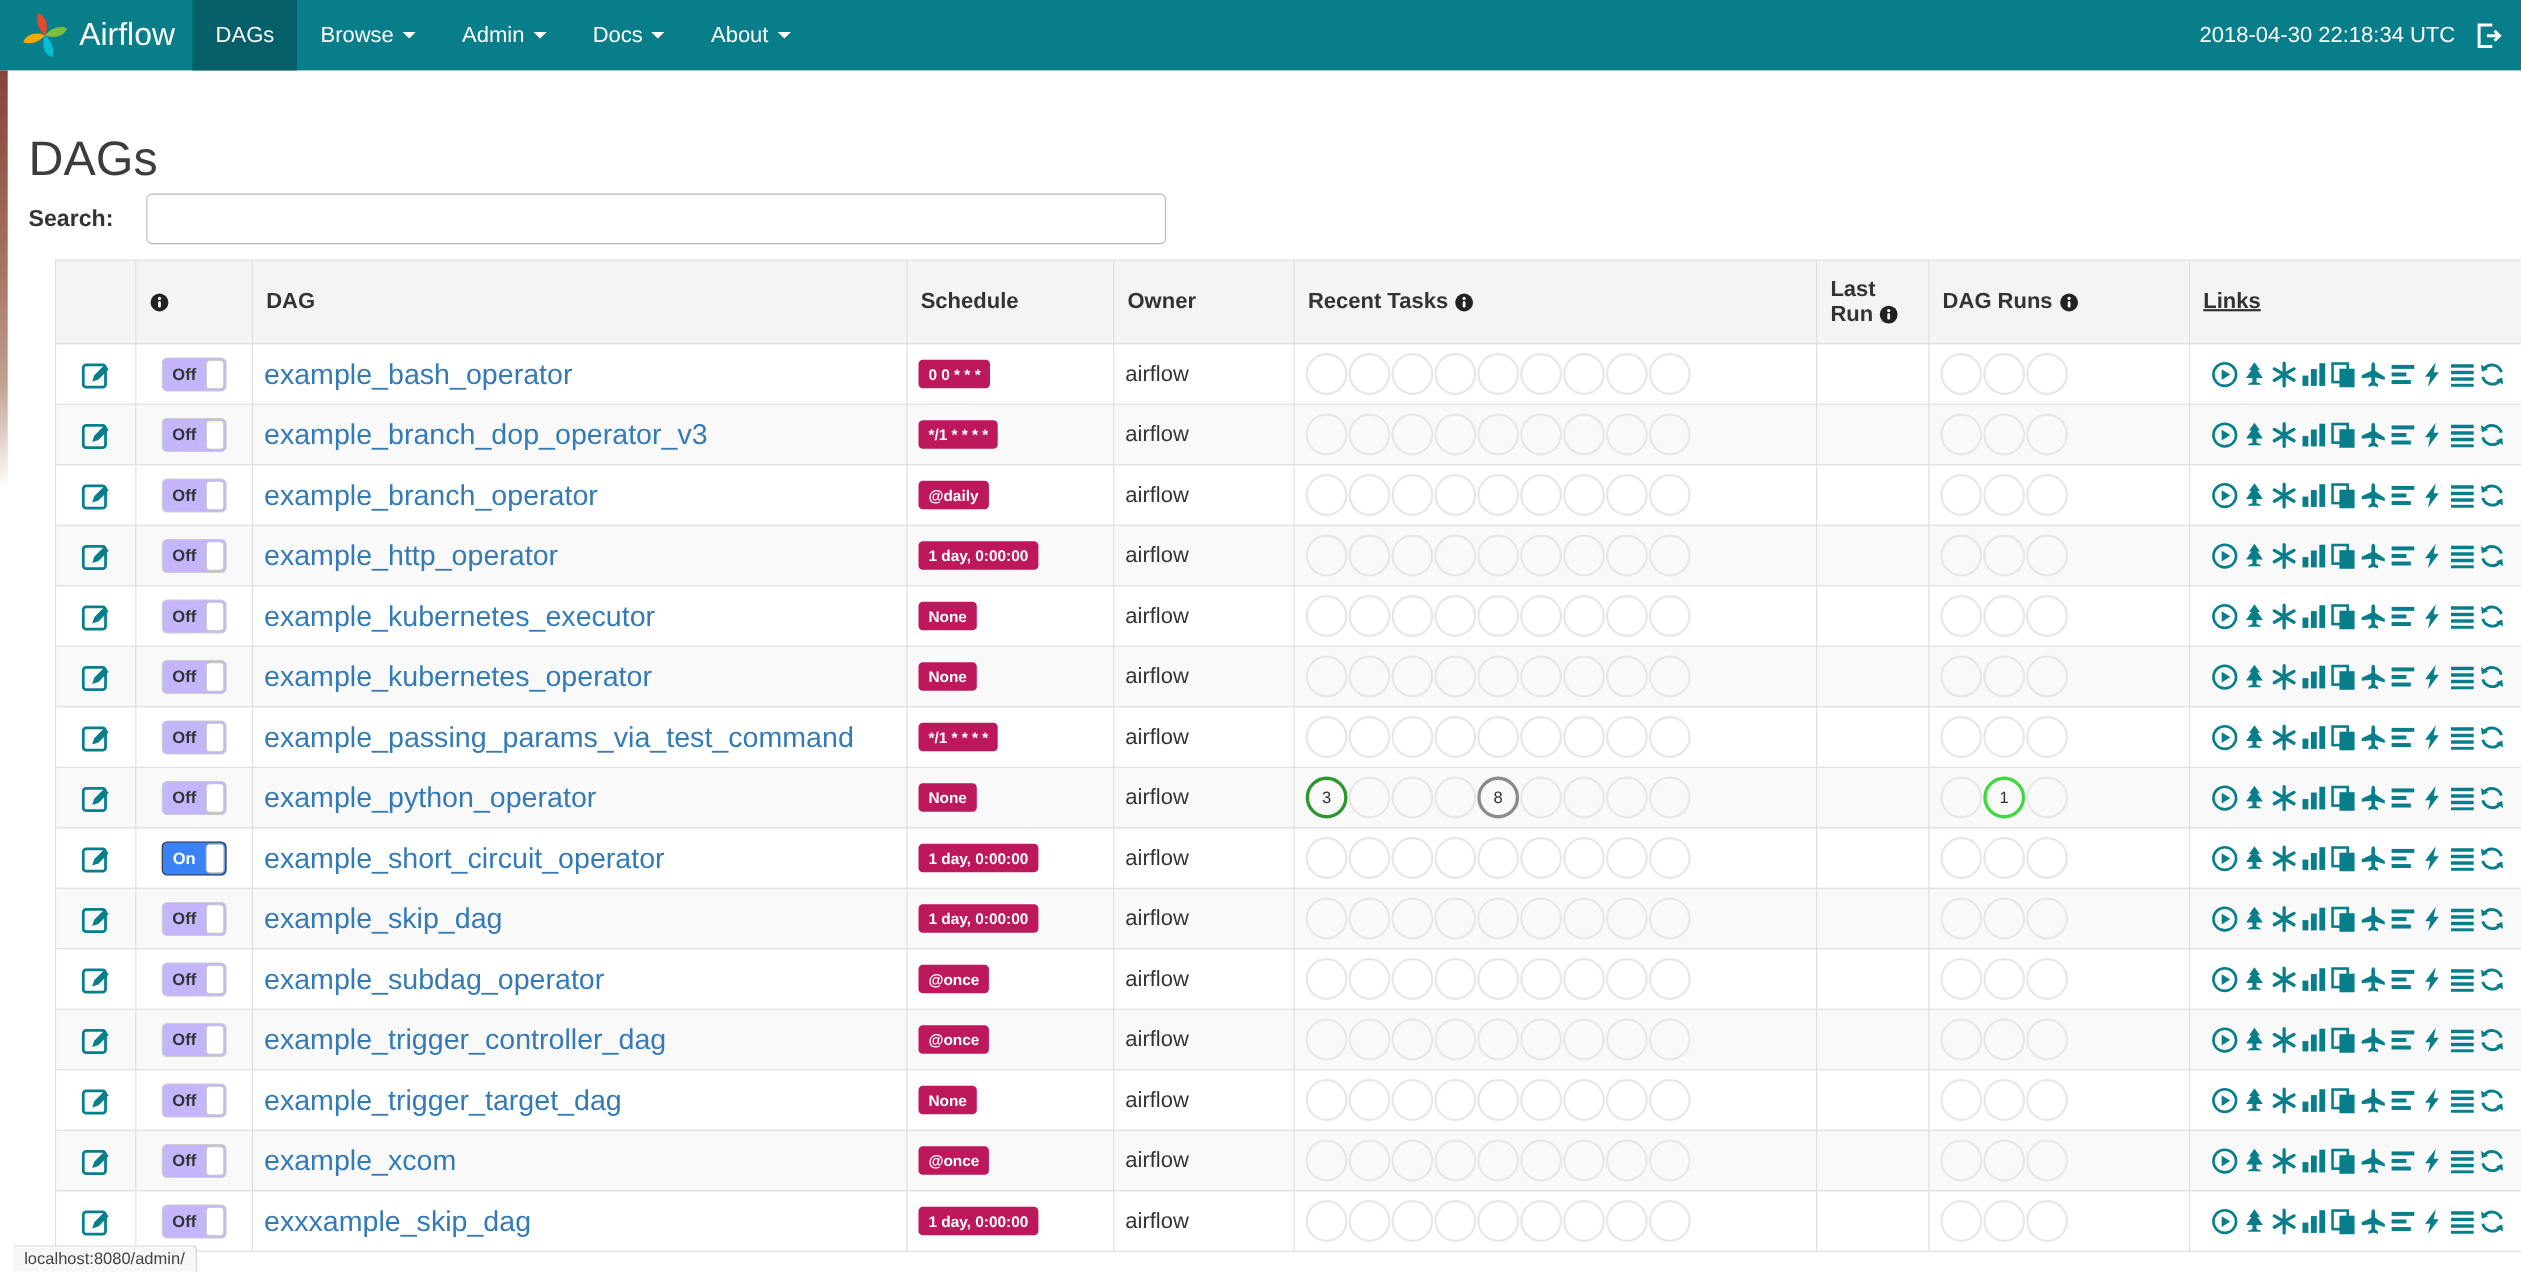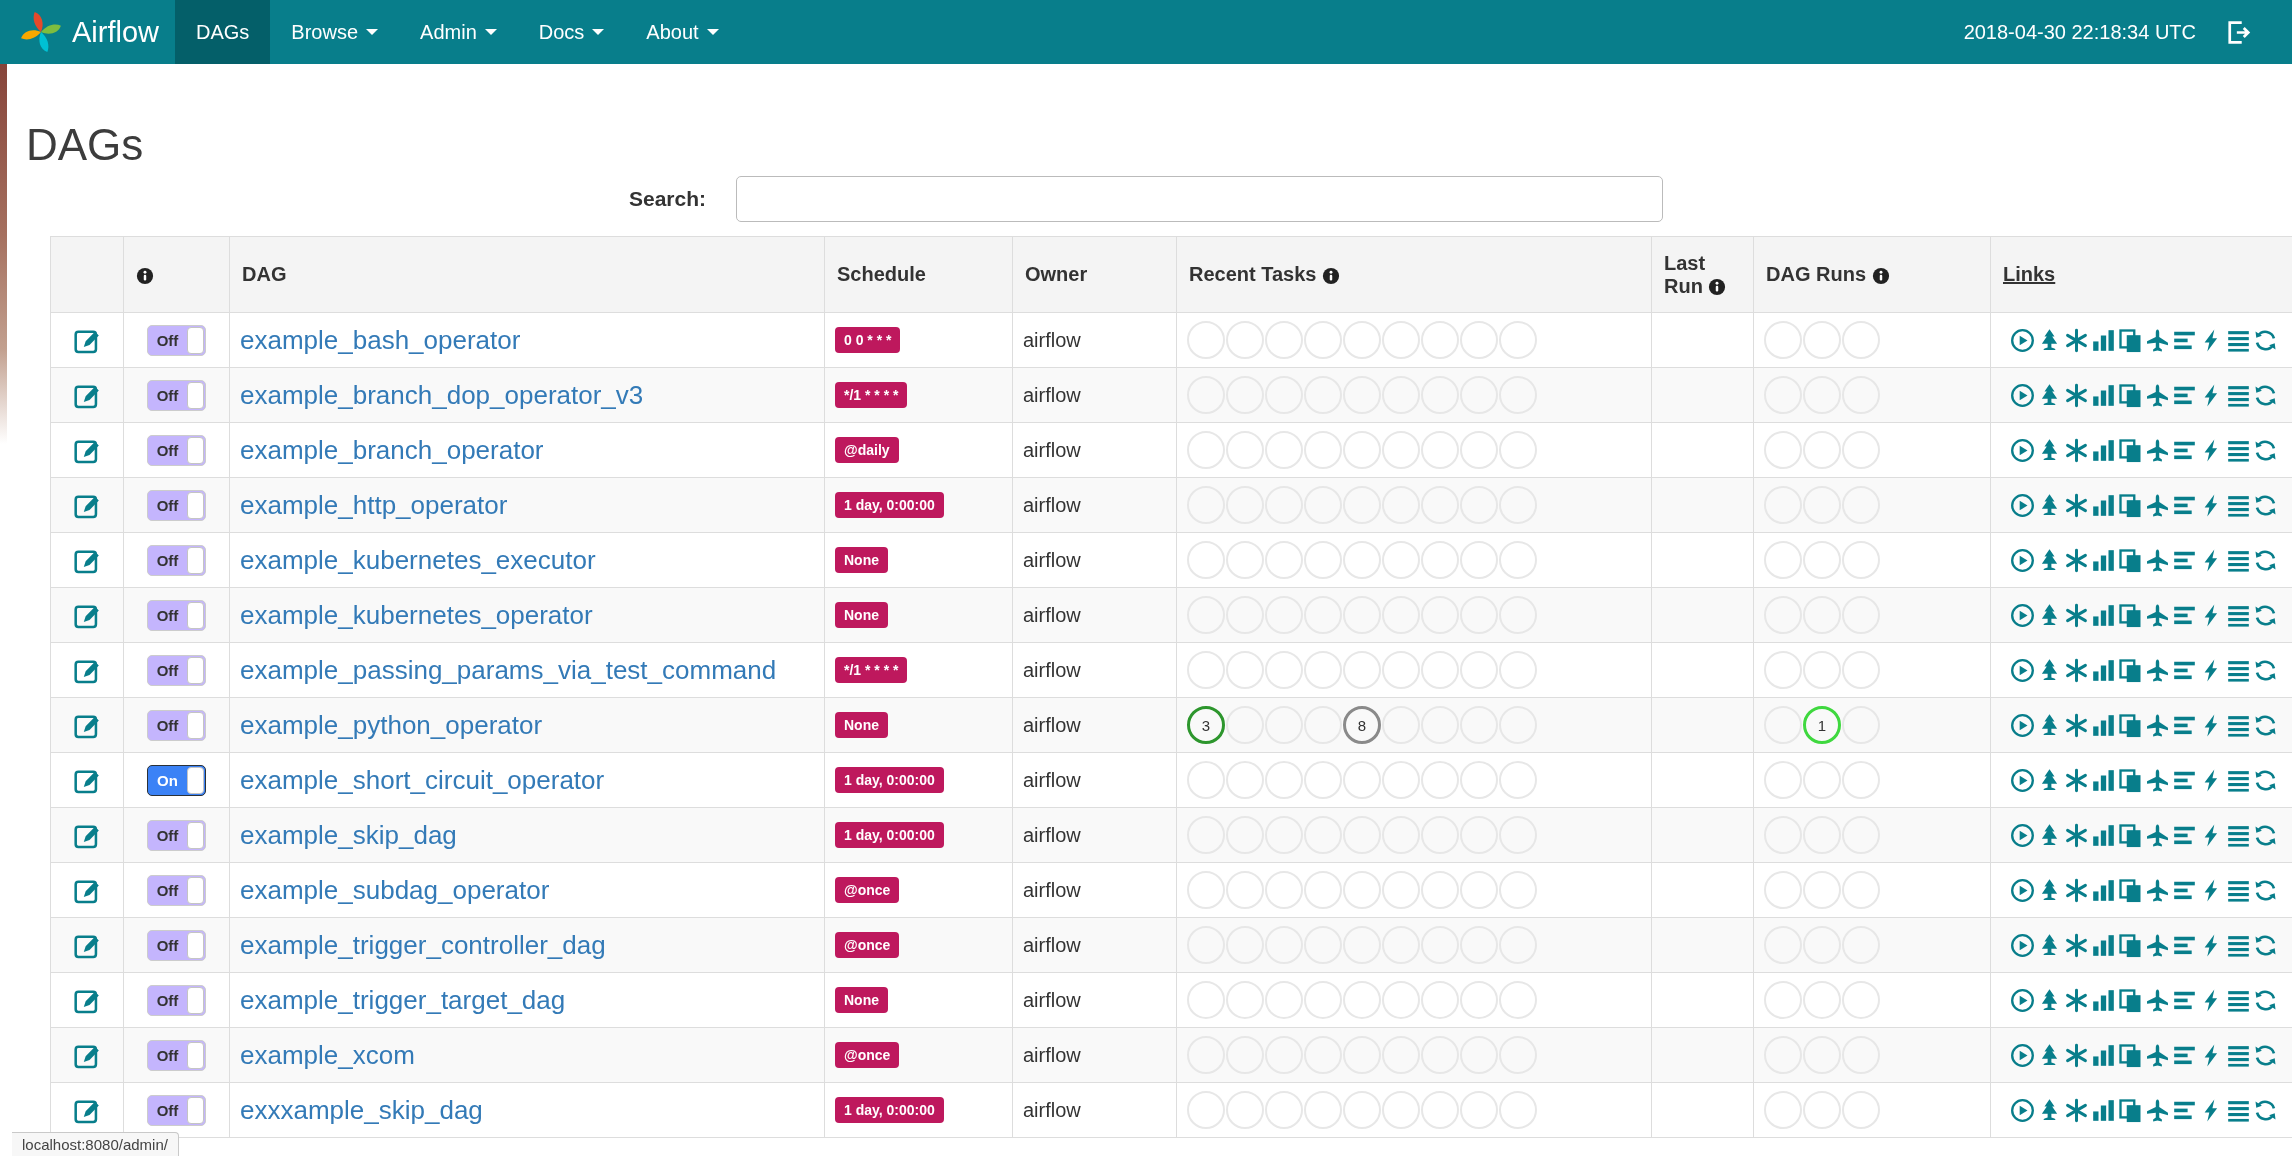--- a/index.html
+++ b/index.html
@@ -38,37 +38,37 @@
   .nav-item.active { background: #045f69; }
   .caret {
     display: inline-block; margin-left: 8px;
     border-left: 6px solid transparent;
     border-right: 6px solid transparent;
     border-top: 6px solid #fff;
   }
   .nav-right {
     margin-left: auto;
     display: flex; align-items: center;
-    padding-right: 41px; gap: 28px;
+    padding-right: 17px; gap: 16px;
   }
   .clock { font-size: 20px; color: #fff; white-space: nowrap; }
   
   .left-strip {
     position: absolute; left: 0; top: 64px;
     width: 7px; height: 380px;
     background: linear-gradient(180deg, #86443a 0%, #a5705f 45%, #c2a08f 75%, rgba(255,255,255,0) 100%);
   }
   
   .content { padding: 0 26px; }
   h1 {
     margin: 56px 0 6px 0;
     font-size: 44px; font-weight: 500; color: #3c3c3c;
   }
   .search-row {
-    display: flex; justify-content: center; align-items: center;
+    display: flex; justify-content: flex-start; align-items: center;
     gap: 30px; margin-bottom: 14px;
   }
   .search-label { font-size: 21px; font-weight: bold; color: #333; }
   .search-input {
     width: 927px; height: 46px;
     border: 1px solid #bbb; border-radius: 5px;
     font-size: 20px; padding: 0 12px;
     outline: none;
   }
   

